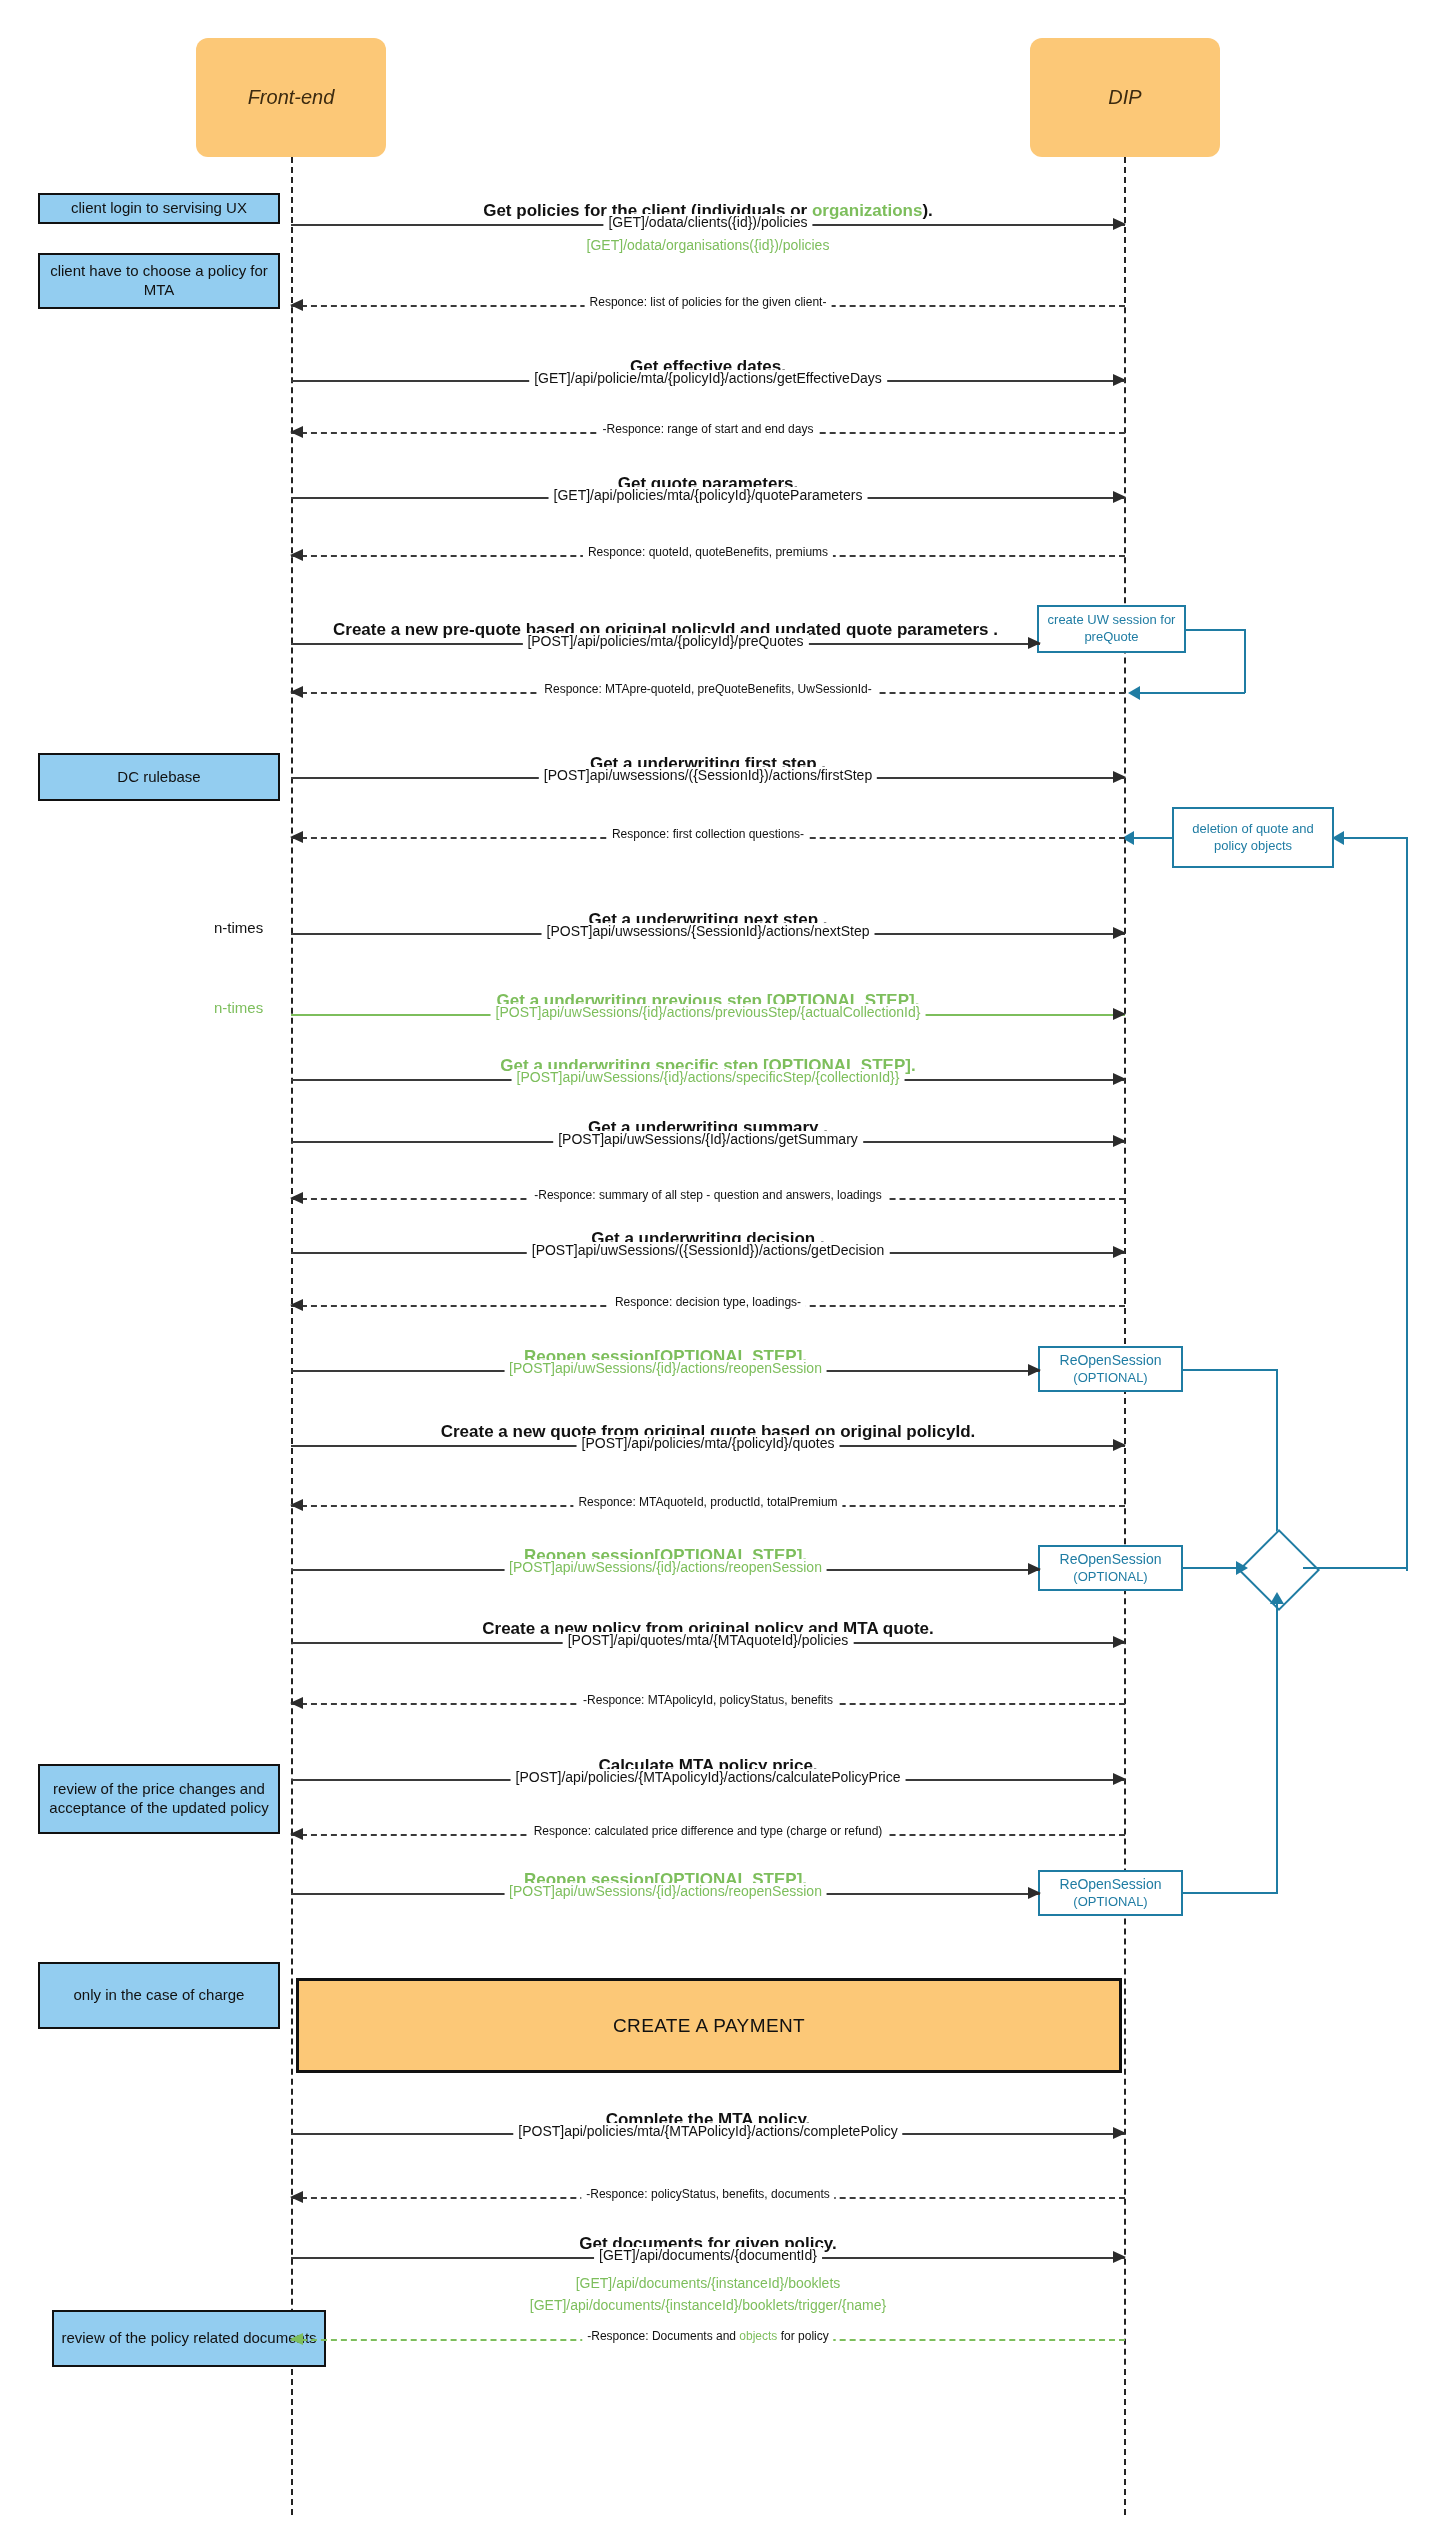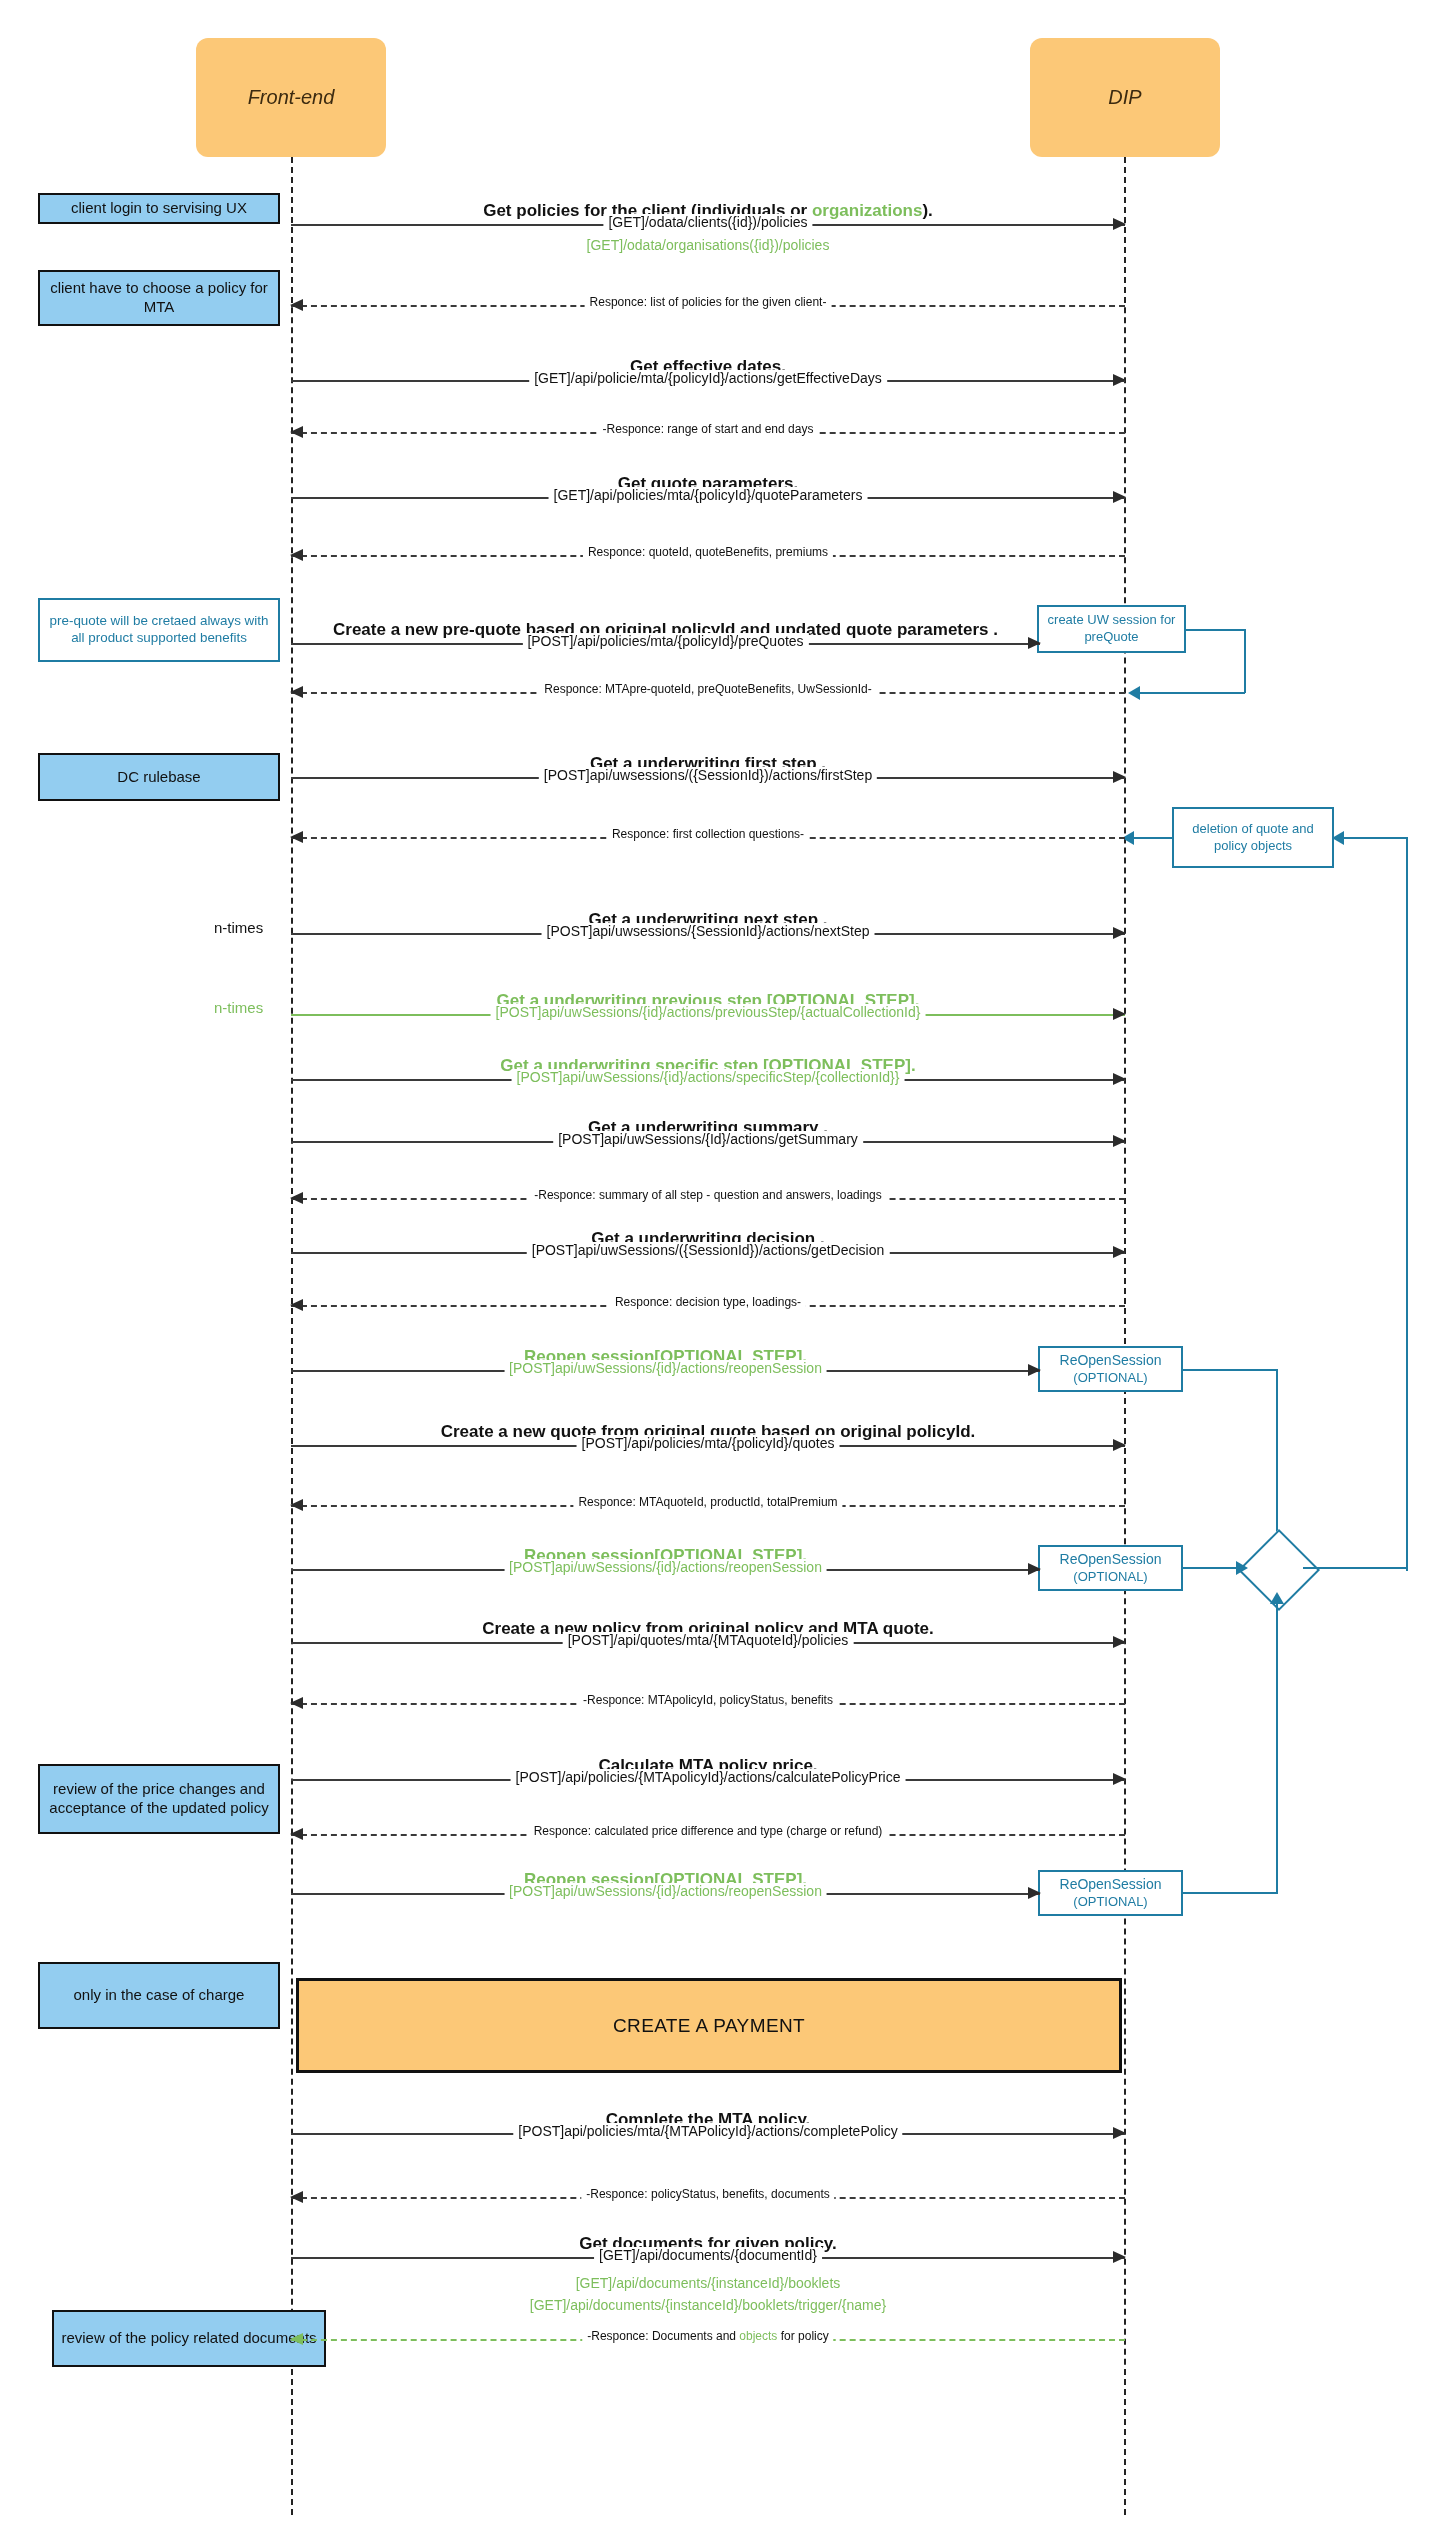--- a/index.html
+++ b/index.html
@@ -71,23 +71,22 @@
   </div>
   <div class="lifeline" style="left:291px;top:157px;height:2358px;"></div>
 
   <div class="actor" style="left:1030px;top:38px;width:190px;height:119px;">
     <span>DIP</span>
   </div>
   <div class="lifeline" style="left:1124px;top:157px;height:2358px;"></div>
 
   <div class="note-blue" style="left:38px;top:193px;width:242px;height:31px;">client login to servising UX</div>
 
-  <div class="note-blue" style="left:38px;top:270px;width:242px;height:56px;">client have to choose a policy for MTA</div>
-
-  <div class="note-blue" style="left:38px;top:598px;width:242px;height:64px;font-size:13.4px;color:#1F7CA3;border:2px solid #1F7CA3;background:#fff;">pre-quote will be cretaed always with all product supported benefits</div>
+  <div class="note-blue" style="left:38px;top:253px;width:242px;height:56px;">client have to choose a policy for MTA</div>
+
 
   <div class="note-blue" style="left:38px;top:753px;width:242px;height:48px;">DC rulebase</div>
 
   <div class="note-blue" style="left:38px;top:1764px;width:242px;height:70px;">review of the price changes and acceptance of the updated policy</div>
 
   <div class="note-blue" style="left:38px;top:1962px;width:242px;height:67px;">only in the case of charge</div>
 
   <div class="note-blue" style="left:52px;top:2310px;width:274px;height:57px;">review of the policy related documents</div>
 
   <div class="sidelabel" style="left:214px;top:919px;">n-times</div>

